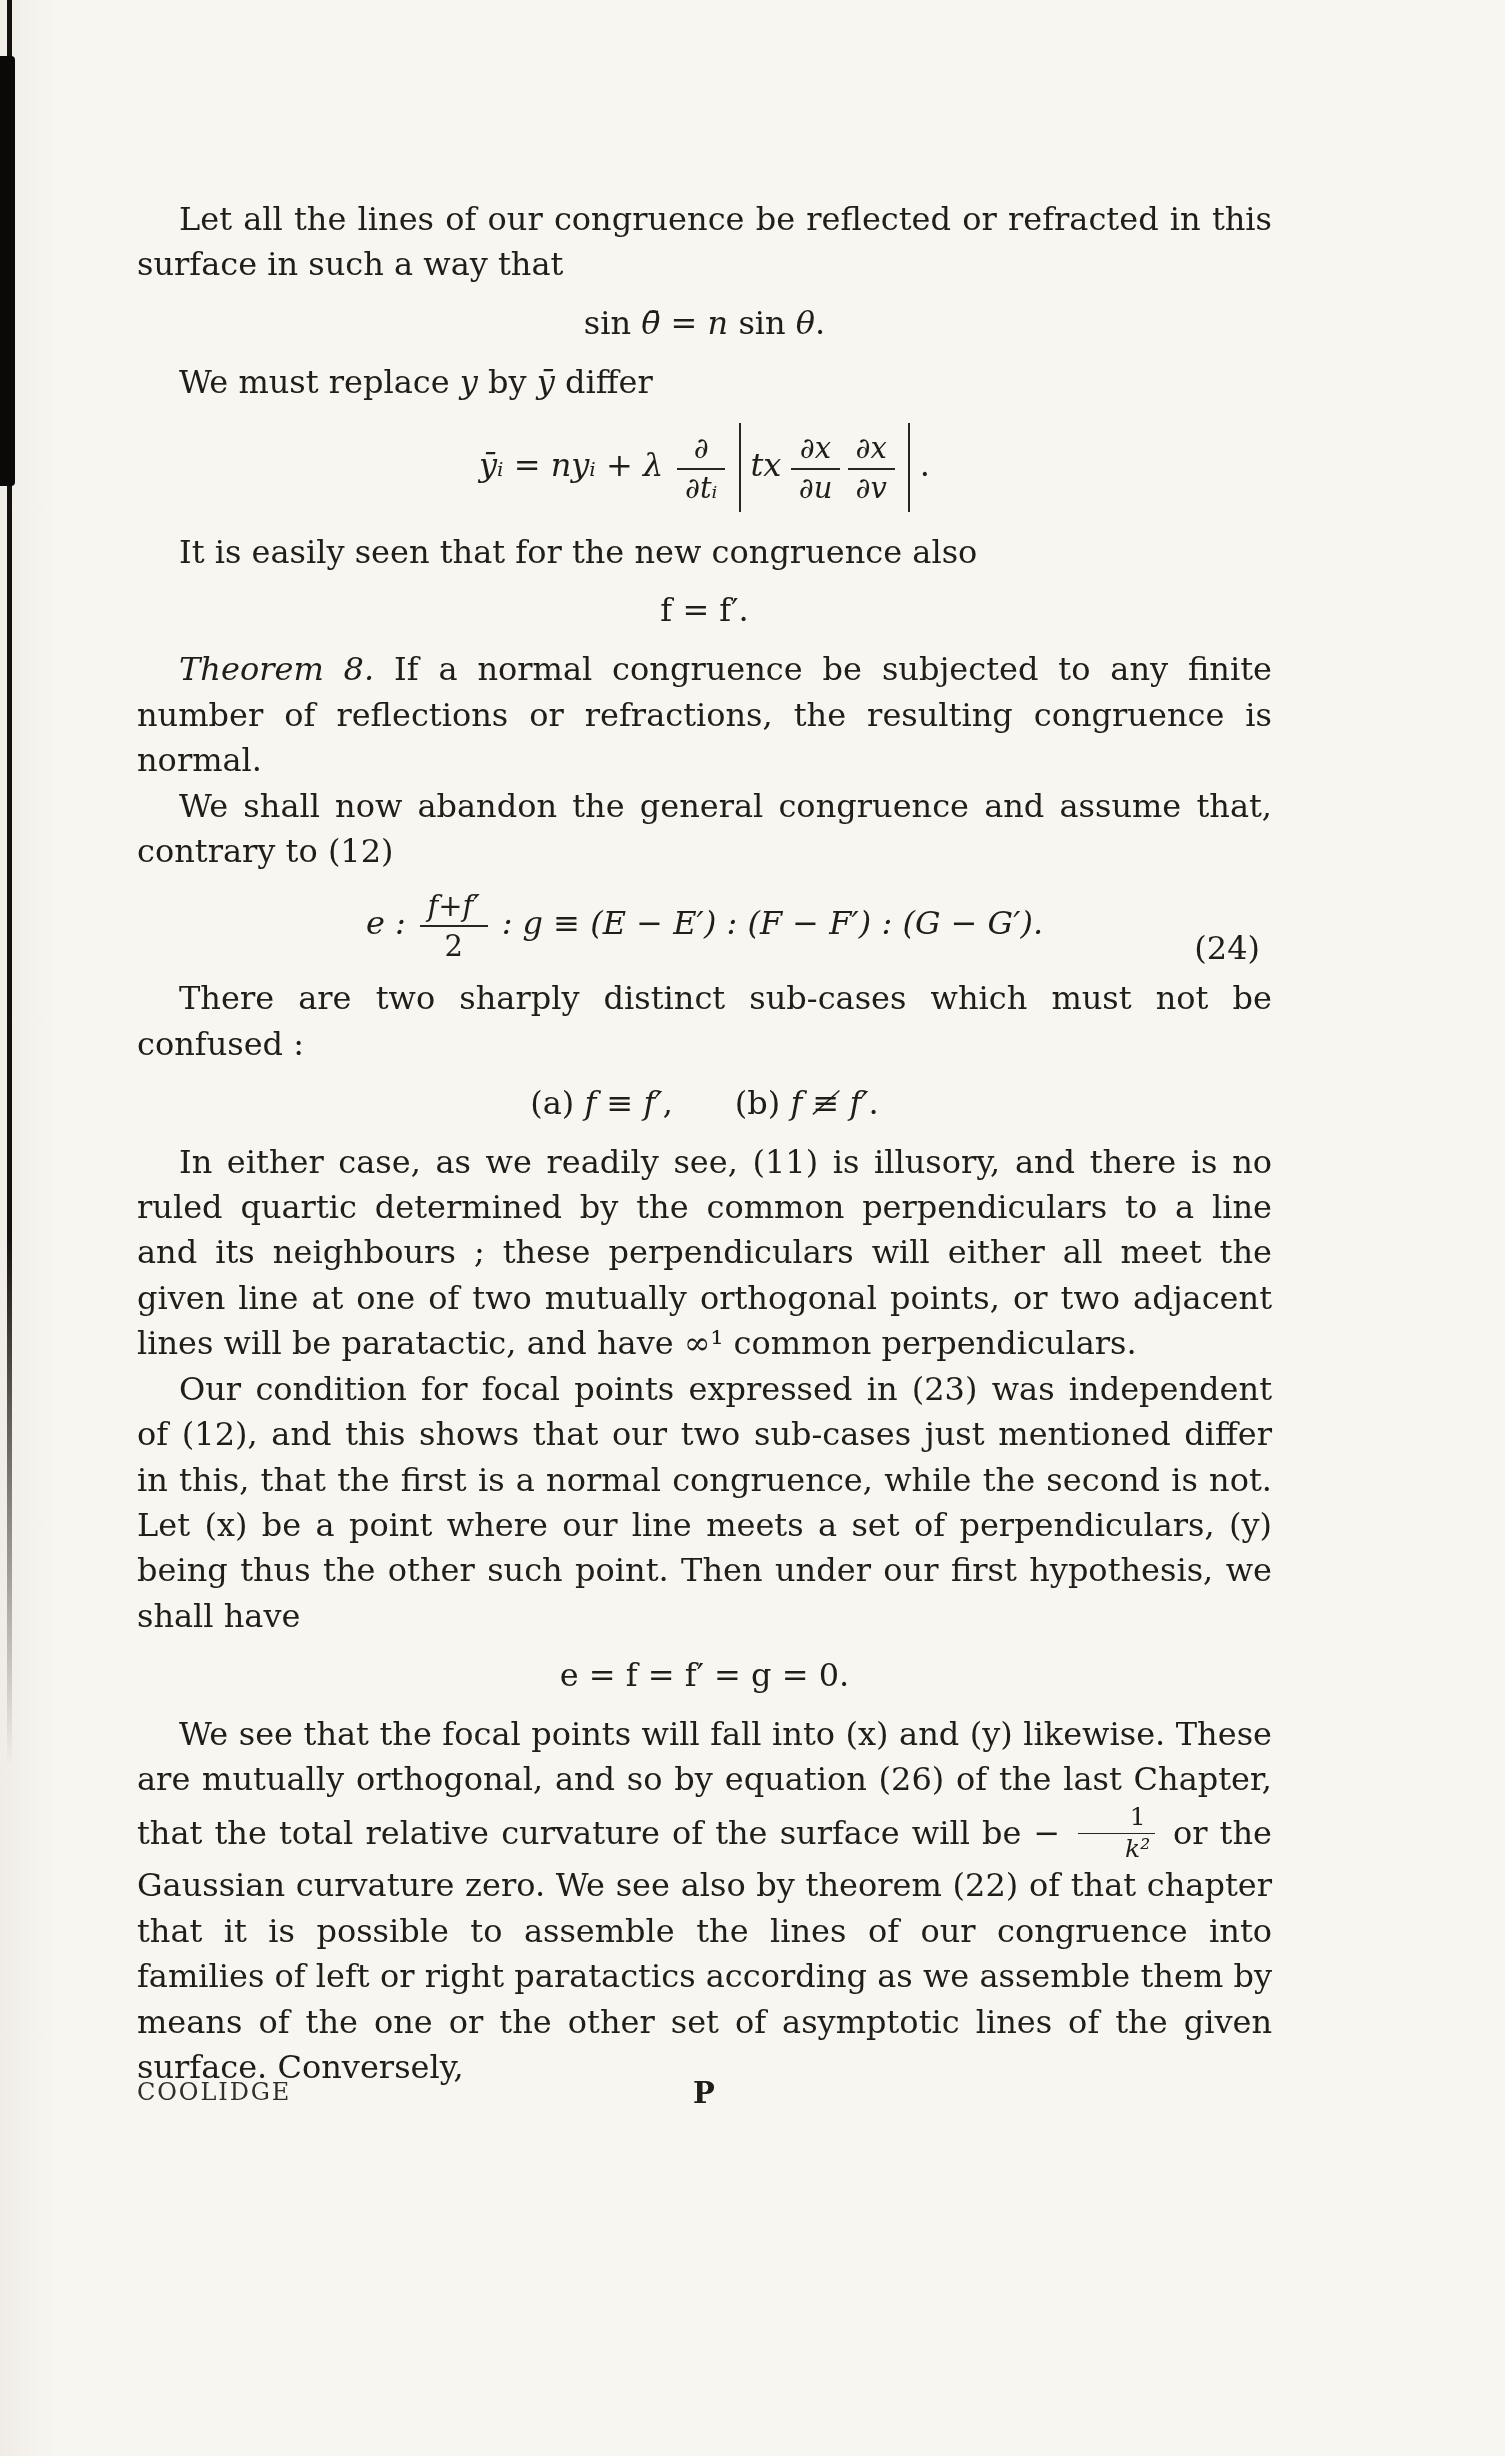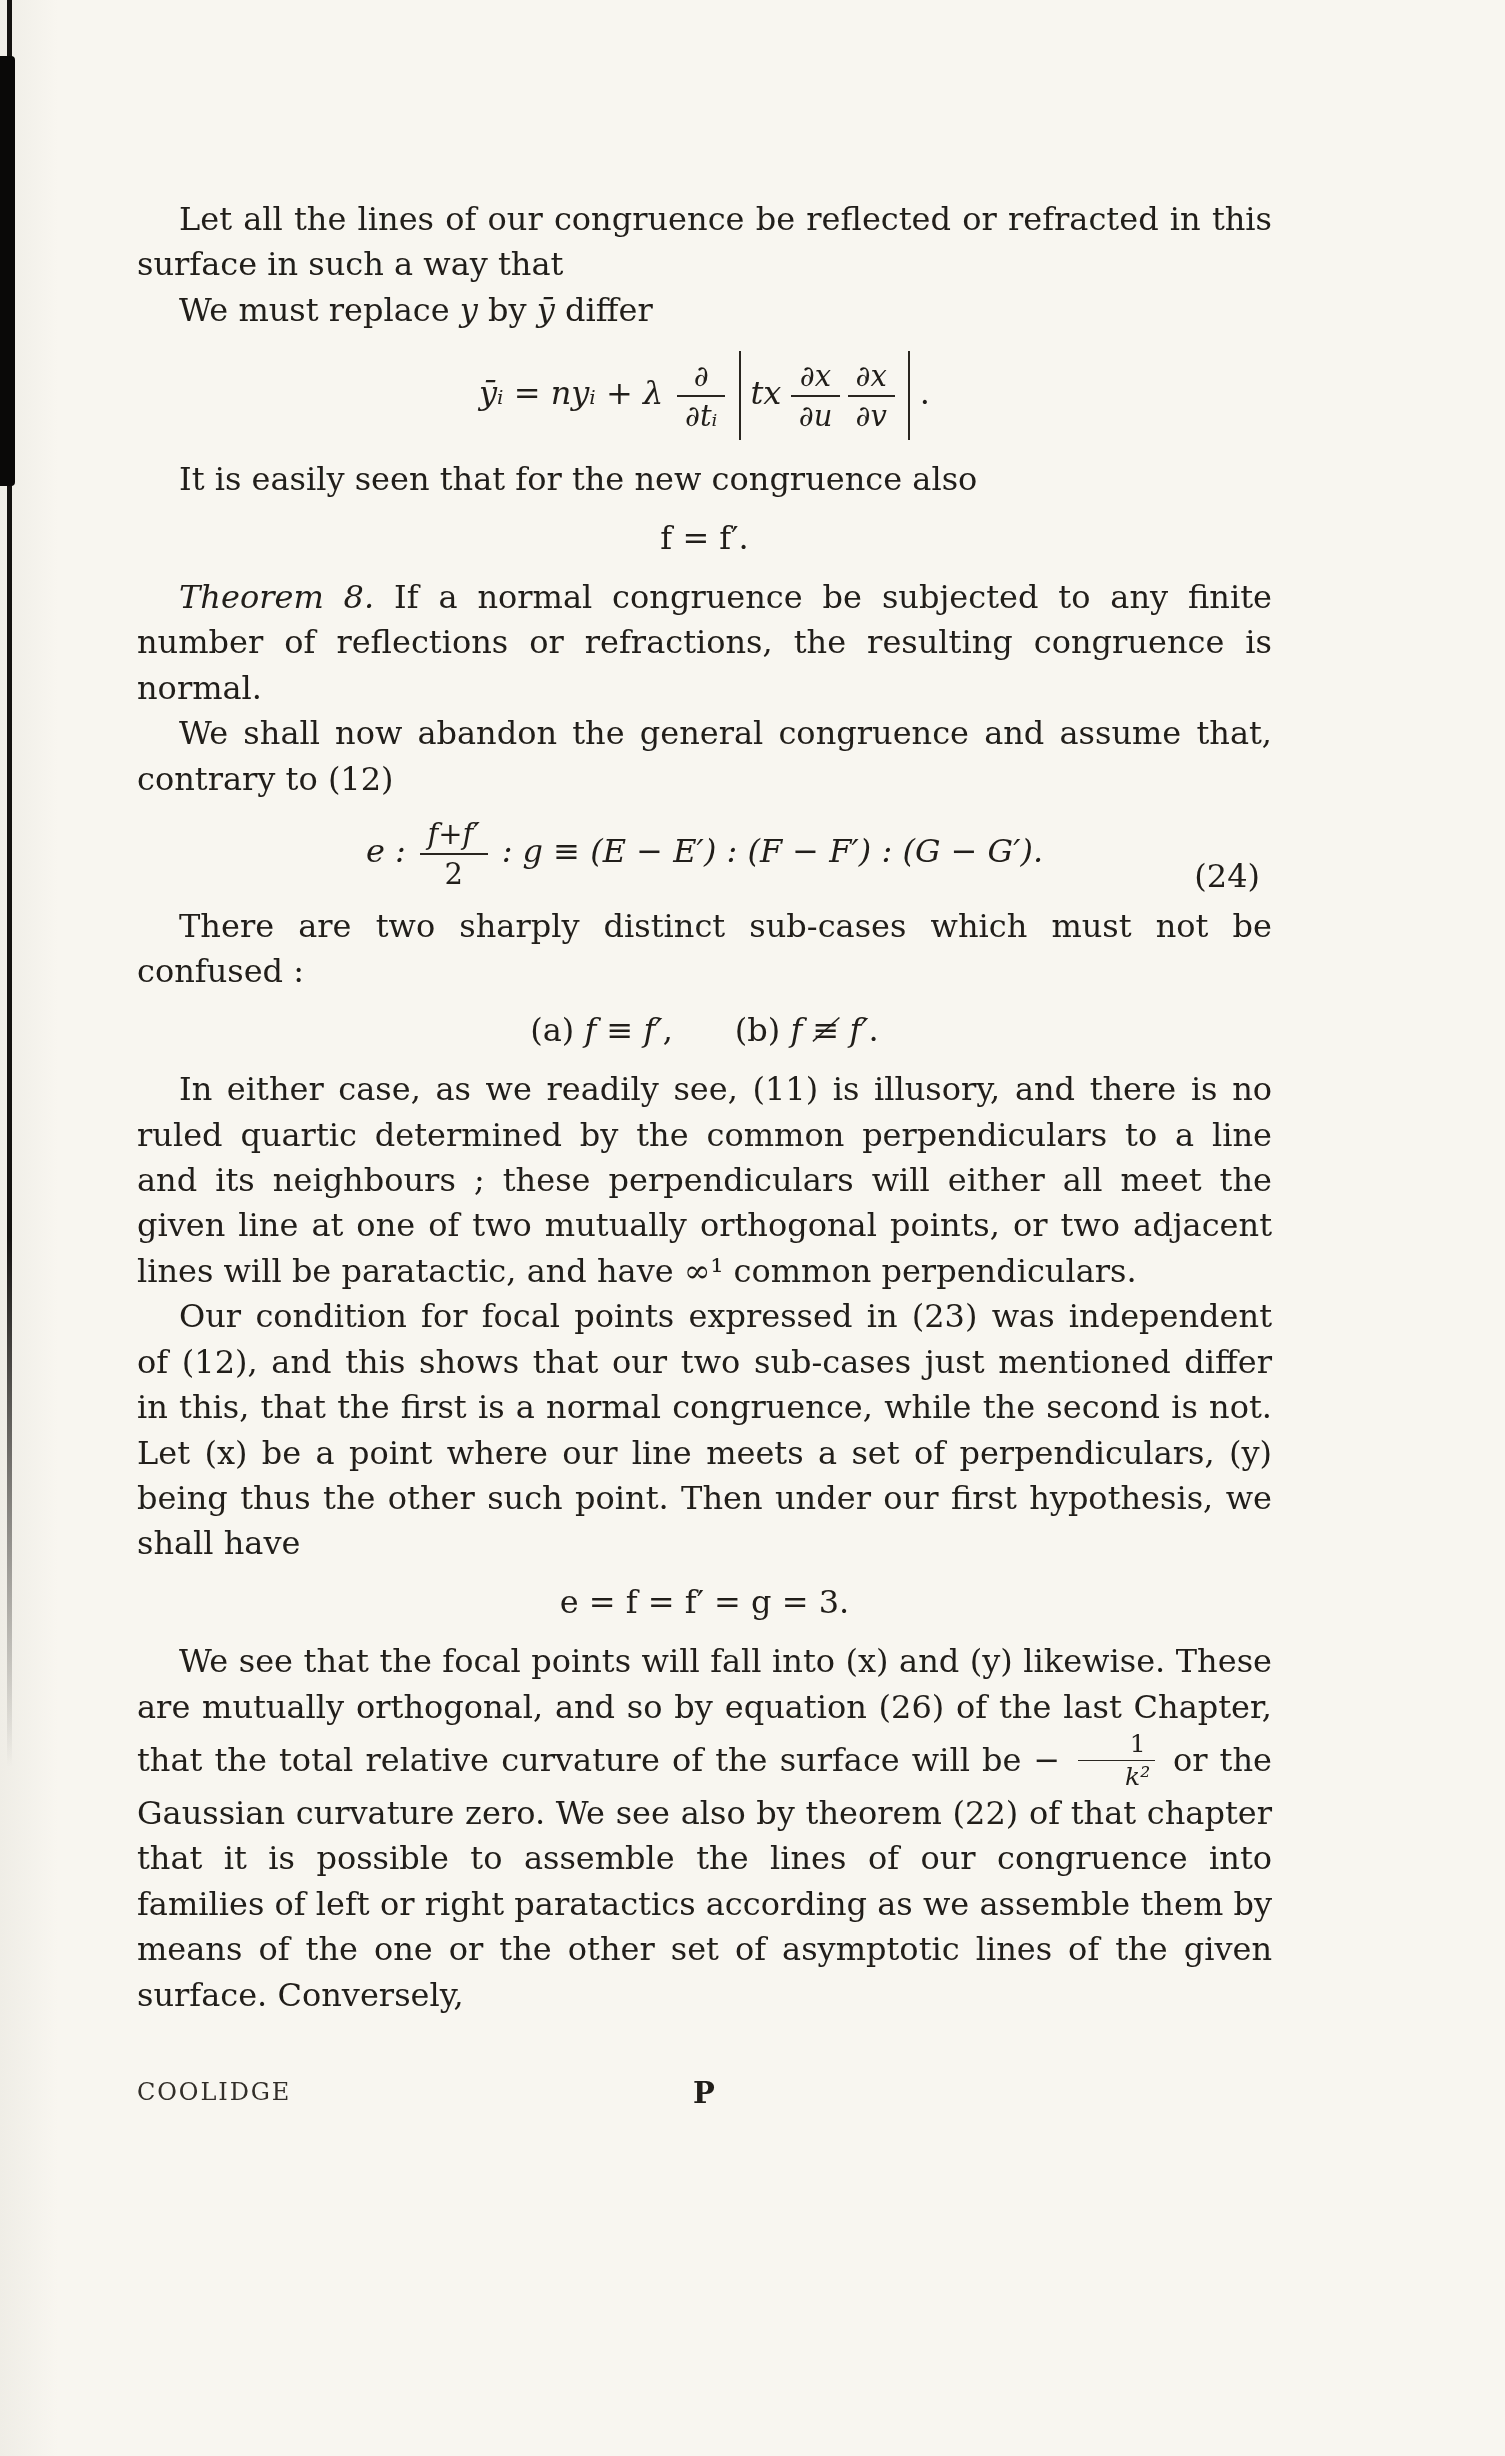--- a/index.html
+++ b/index.html
@@ -87,20 +87,21 @@
 <div class="page">
 
   <div class="edge-line"></div>
   <div class="edge-mark"></div>
 
 
   <main class="content">
 
     <p>Let all the lines of our congruence be reflected or refracted in this surface in such a way that</p>
 
+    <div class="equation"><span class="rm">sin </span><span class="it">θ̄</span><span class="rm"> = </span><span class="it">n</span><span class="rm"> sin </span><span class="it">θ</span><span class="rm">.</span></div>
 
     <p><span>We must replace </span><span class="it">y</span><span> by </span><span class="it">ȳ</span><span> differ</span></p>
 
     <div class="equation big">
       <span class="it">ȳᵢ = nyᵢ + λ </span><span class="frac"><span class="top it">∂</span><span class="bot it">∂tᵢ</span></span><span class="vbar"></span><span class="it inner-term">tx</span><span class="frac"><span class="top it">∂x</span><span class="bot it">∂u</span></span><span class="frac"><span class="top it">∂x</span><span class="bot it">∂v</span></span><span class="vbar"></span><span class="rm">.</span>
     </div>
 
     <p>It is easily seen that for the new congruence also</p>
 
     <div class="equation it">f = f′.</div>
@@ -115,21 +116,21 @@
     </div>
 
     <p>There are two sharply distinct sub-cases which must not be confused :</p>
 
     <div class="equation"><span class="rm">(a) </span><span class="it">f ≡ f′</span><span class="rm">,</span><span class="case-gap"></span><span class="rm">(b) </span><span class="it">f ≢ f′</span><span class="rm">.</span></div>
 
     <p>In either case, as we readily see, (11) is illusory, and there is no ruled quartic determined by the common perpendiculars to a line and its neighbours ; these perpendiculars will either all meet the given line at one of two mutually orthogonal points, or two adjacent lines will be paratactic, and have ∞¹ common perpendiculars.</p>
 
     <p>Our condition for focal points expressed in (23) was independent of (12), and this shows that our two sub-cases just mentioned differ in this, that the first is a normal congruence, while the second is not.  Let (x) be a point where our line meets a set of perpendiculars, (y) being thus the other such point.  Then under our first hypothesis, we shall have</p>
 
-    <div class="equation it">e = f = f′ = g = 3.</div>
+    <div class="equation it">e = f = f′ = g = 0.</div>
 
     <p><span>We see that the focal points will fall into (x) and (y) likewise. These are mutually orthogonal, and so by equation (26) of the last Chapter, that the total relative curvature of the surface will be − </span><span class="frac ifrac"><span class="top rm">1</span><span class="bot it">k²</span></span><span> or the Gaussian curvature zero.  We see also by theorem (22) of that chapter that it is possible to assemble the lines of our congruence into families of left or right paratactics according as we assemble them by means of the one or the other set of asymptotic lines of the given surface.  Conversely,</span></p>
 
   </main>
 
   <footer class="page-footer">
     <span class="footer-author">COOLIDGE</span>
     <span class="footer-signature">P</span>
   </footer>
 

